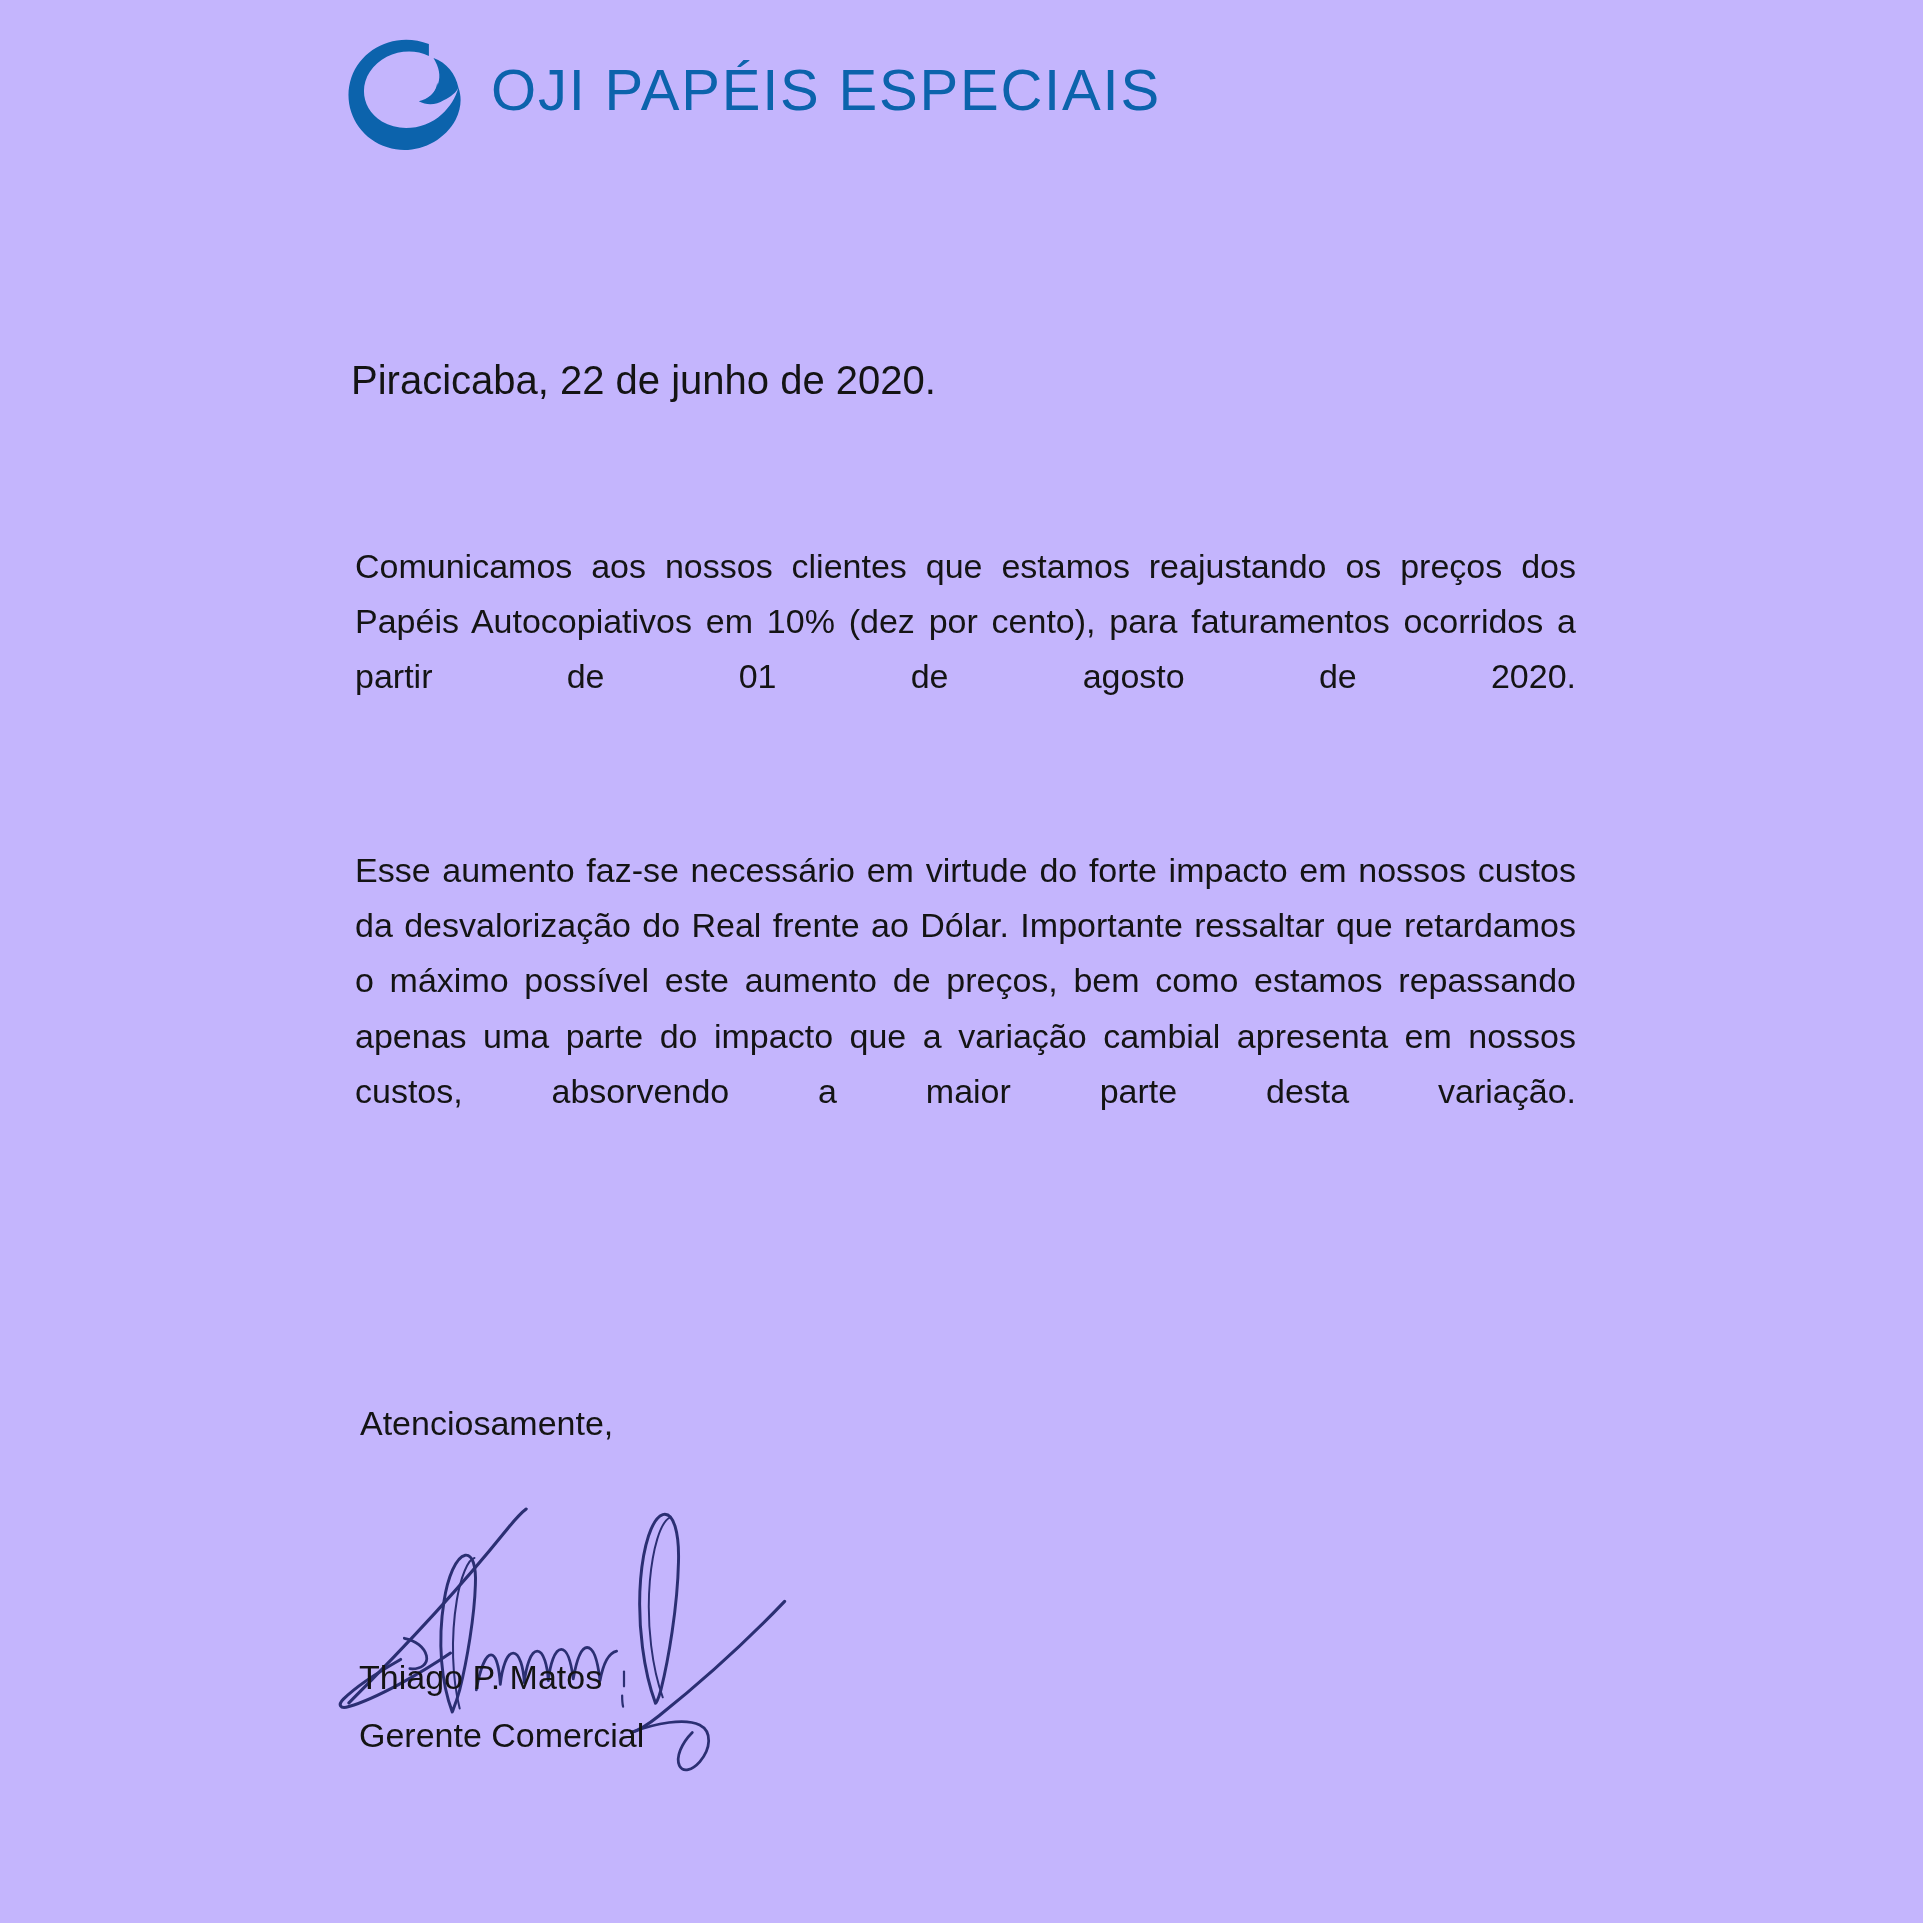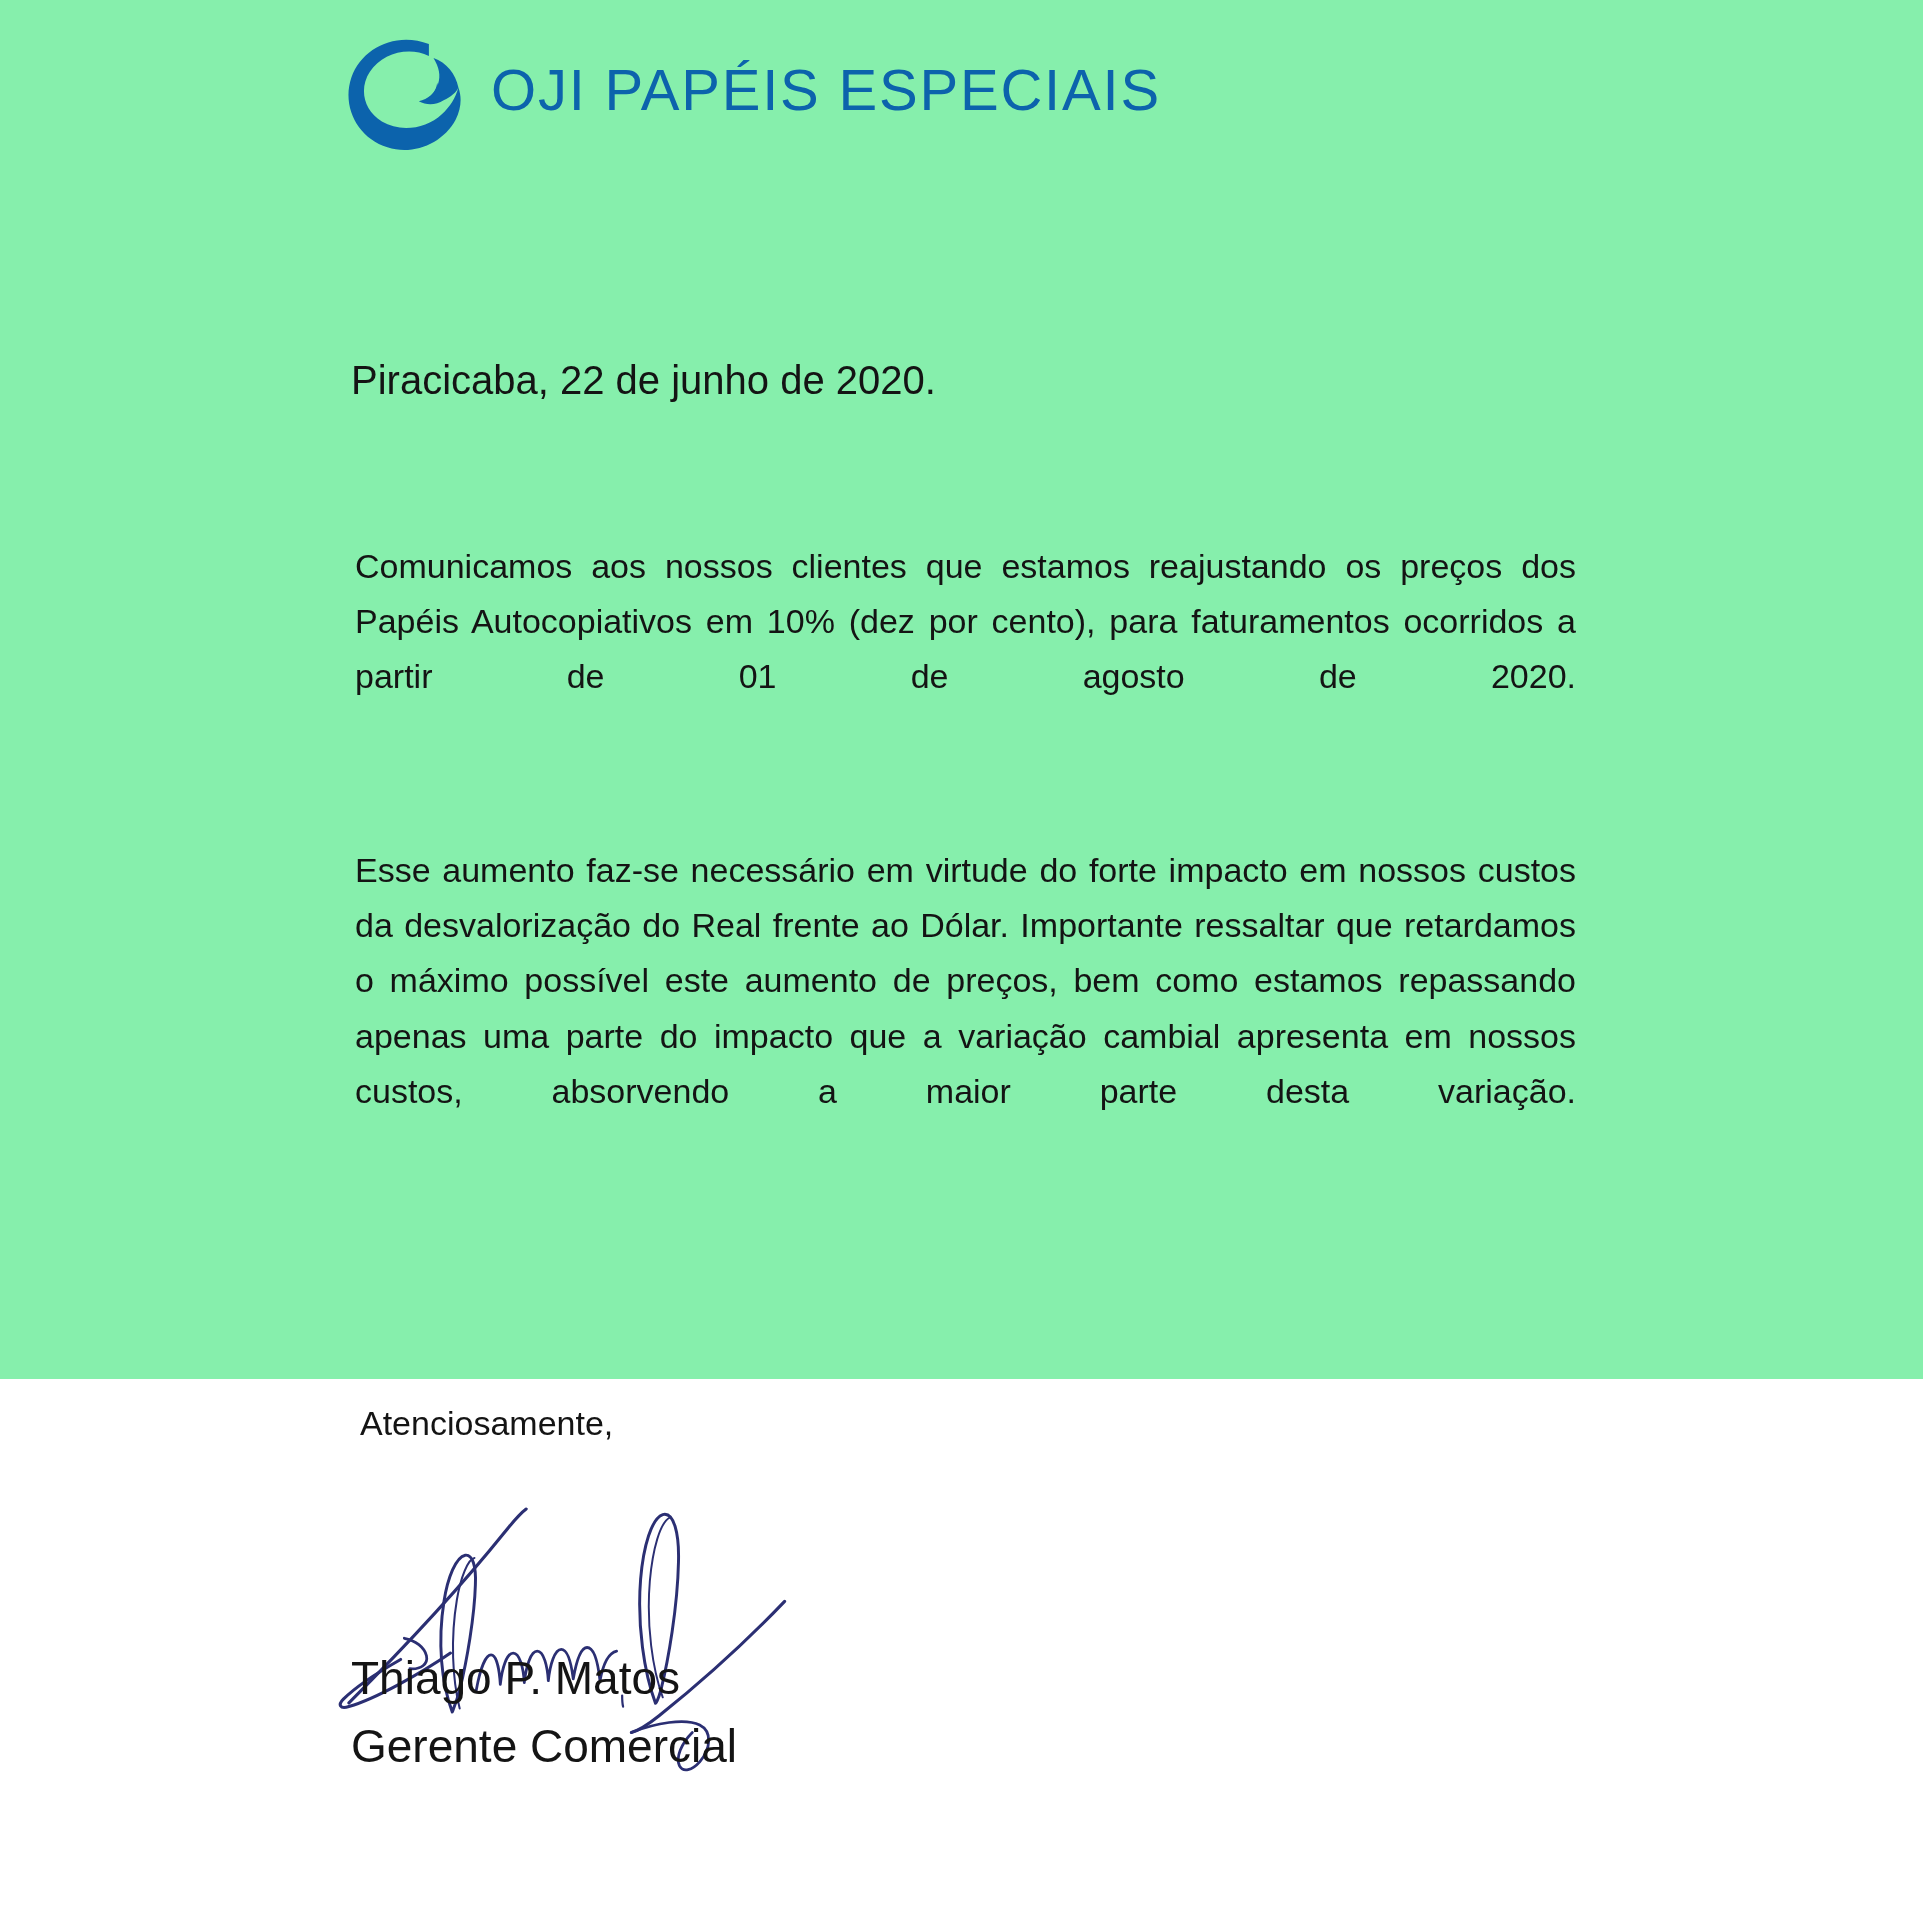--- a/index.html
+++ b/index.html
@@ -13,22 +13,22 @@
     height: 1923px;
     font-family: "Liberation Sans", "DejaVu Sans", sans-serif;
     color: #111111;
     overflow: hidden;
     position: relative;
   }
 
   .page {
     position: relative;
     width: 1923px;
-    height: 1379px;
-    background: #86efac;
+    height: 1923px;
+    background: #c4b5fd;
     box-sizing: border-box;
   }
 
   
   .letterhead {
     position: absolute;
     left: 341px;
     top: 33px;
     display: flex;
     align-items: center;
@@ -108,24 +108,24 @@
     height: 277px;
     overflow: visible;
   }
 
   .signer-block {
     position: relative;
     margin-top: -41px;
     z-index: 2;
   }
   .signer-line {
-    font-size: 46px;
+    font-size: 34px;
     line-height: 1.47;
     color: #141414;
-    margin: 0;
+    margin: 8px;
     white-space: nowrap;
   }
 </style>
 </head>
 <body>
 
 <div class="page">
 
   <div class="letterhead">
     <svg class="logo-mark" viewBox="0 0 136 128" aria-hidden="true">

